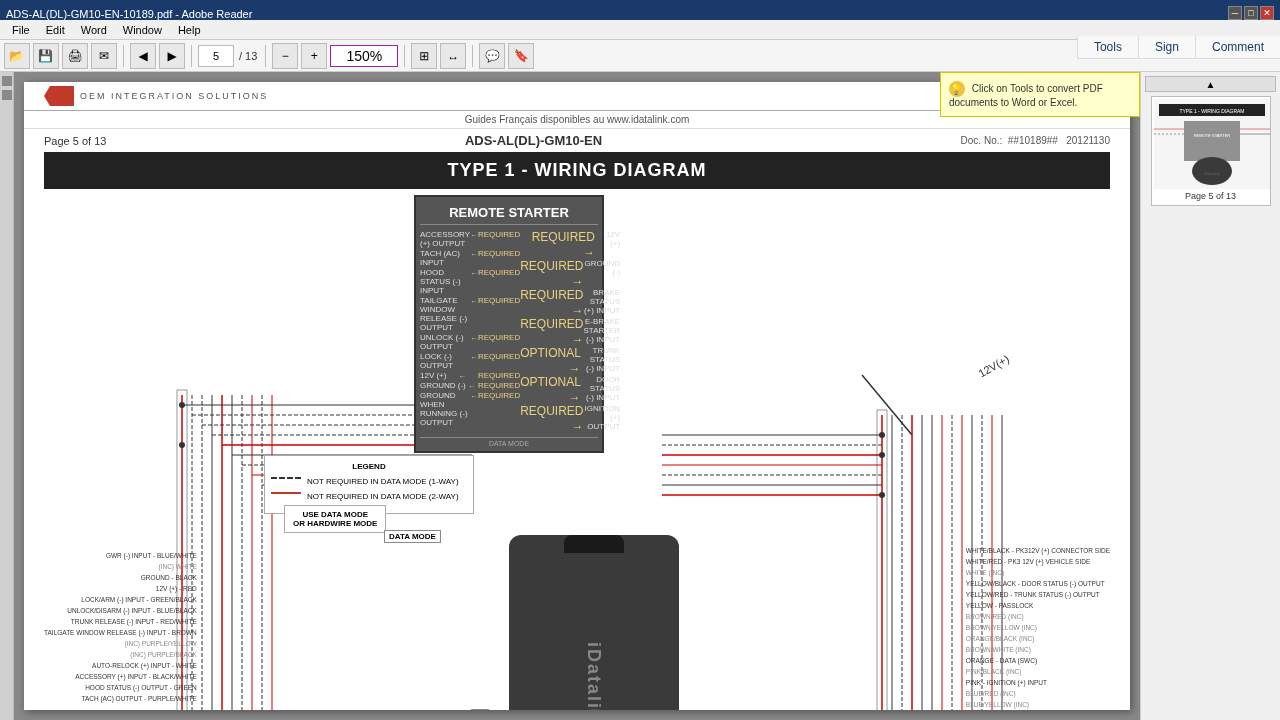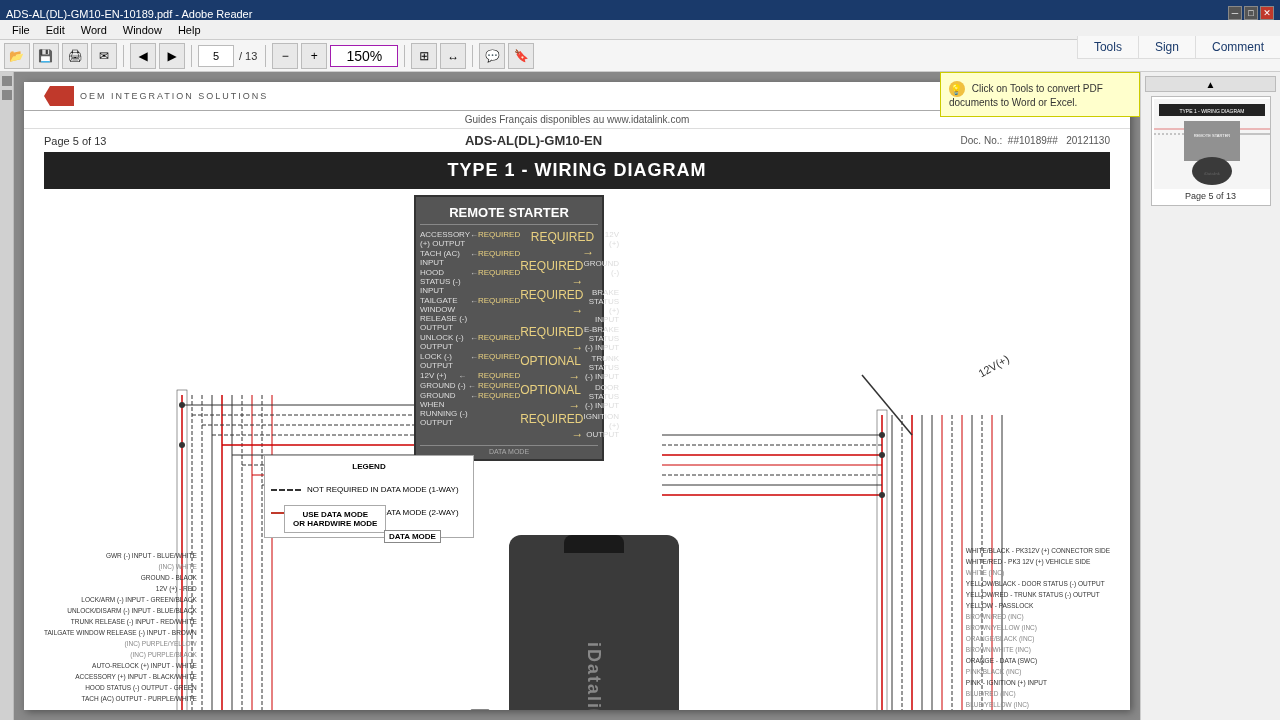--- a/index.html
+++ b/index.html
@@ -218,21 +218,21 @@
       left: 220px;
       top: 260px;
       width: 210px;
       background: white;
       border: 1px solid #aaa;
       padding: 6px;
       font-size: 8px;
       z-index: 10;
     }
     .legend-title { font-weight: bold; text-align: center; margin-bottom: 4px; }
-    .legend-row { display: flex; align-items: center; gap: 6px; margin: 14px 0; }
+    .legend-row { display: flex; gap: 6px; margin: 6px 0; }
     .legend-line-dashed { 
       width: 30px; height: 2px; 
       border-top: 2px dashed #333;
     }
     .legend-line-solid-red { 
       width: 30px; height: 2px; 
       border-top: 2px solid #c0392b;
     }
 
     
@@ -663,21 +663,21 @@
             <div class="rs-row">
                 <span class="rs-req-r">REQUIRED → </span>
                 <span class="rs-label">GROUND (-)</span>
               </div>
             <div class="rs-row">
                 <span class="rs-req-r">REQUIRED → </span>
                 <span class="rs-label">BRAKE STATUS (+) INPUT</span>
               </div>
             <div class="rs-row">
                 <span class="rs-req-r">REQUIRED → </span>
-                <span class="rs-label">E-BRAKE STATUS (-) INPUT</span>
+                <span class="rs-label">E-BRAKE STARTER (-) INPUT</span>
               </div>
             <div class="rs-row">
                 <span class="rs-req-r">OPTIONAL → </span>
                 <span class="rs-label">TRUNK STATUS (-) INPUT</span>
               </div>
             <div class="rs-row">
                 <span class="rs-req-r">OPTIONAL → </span>
                 <span class="rs-label">DOOR STATUS (-) INPUT</span>
               </div>
             <div class="rs-row">

